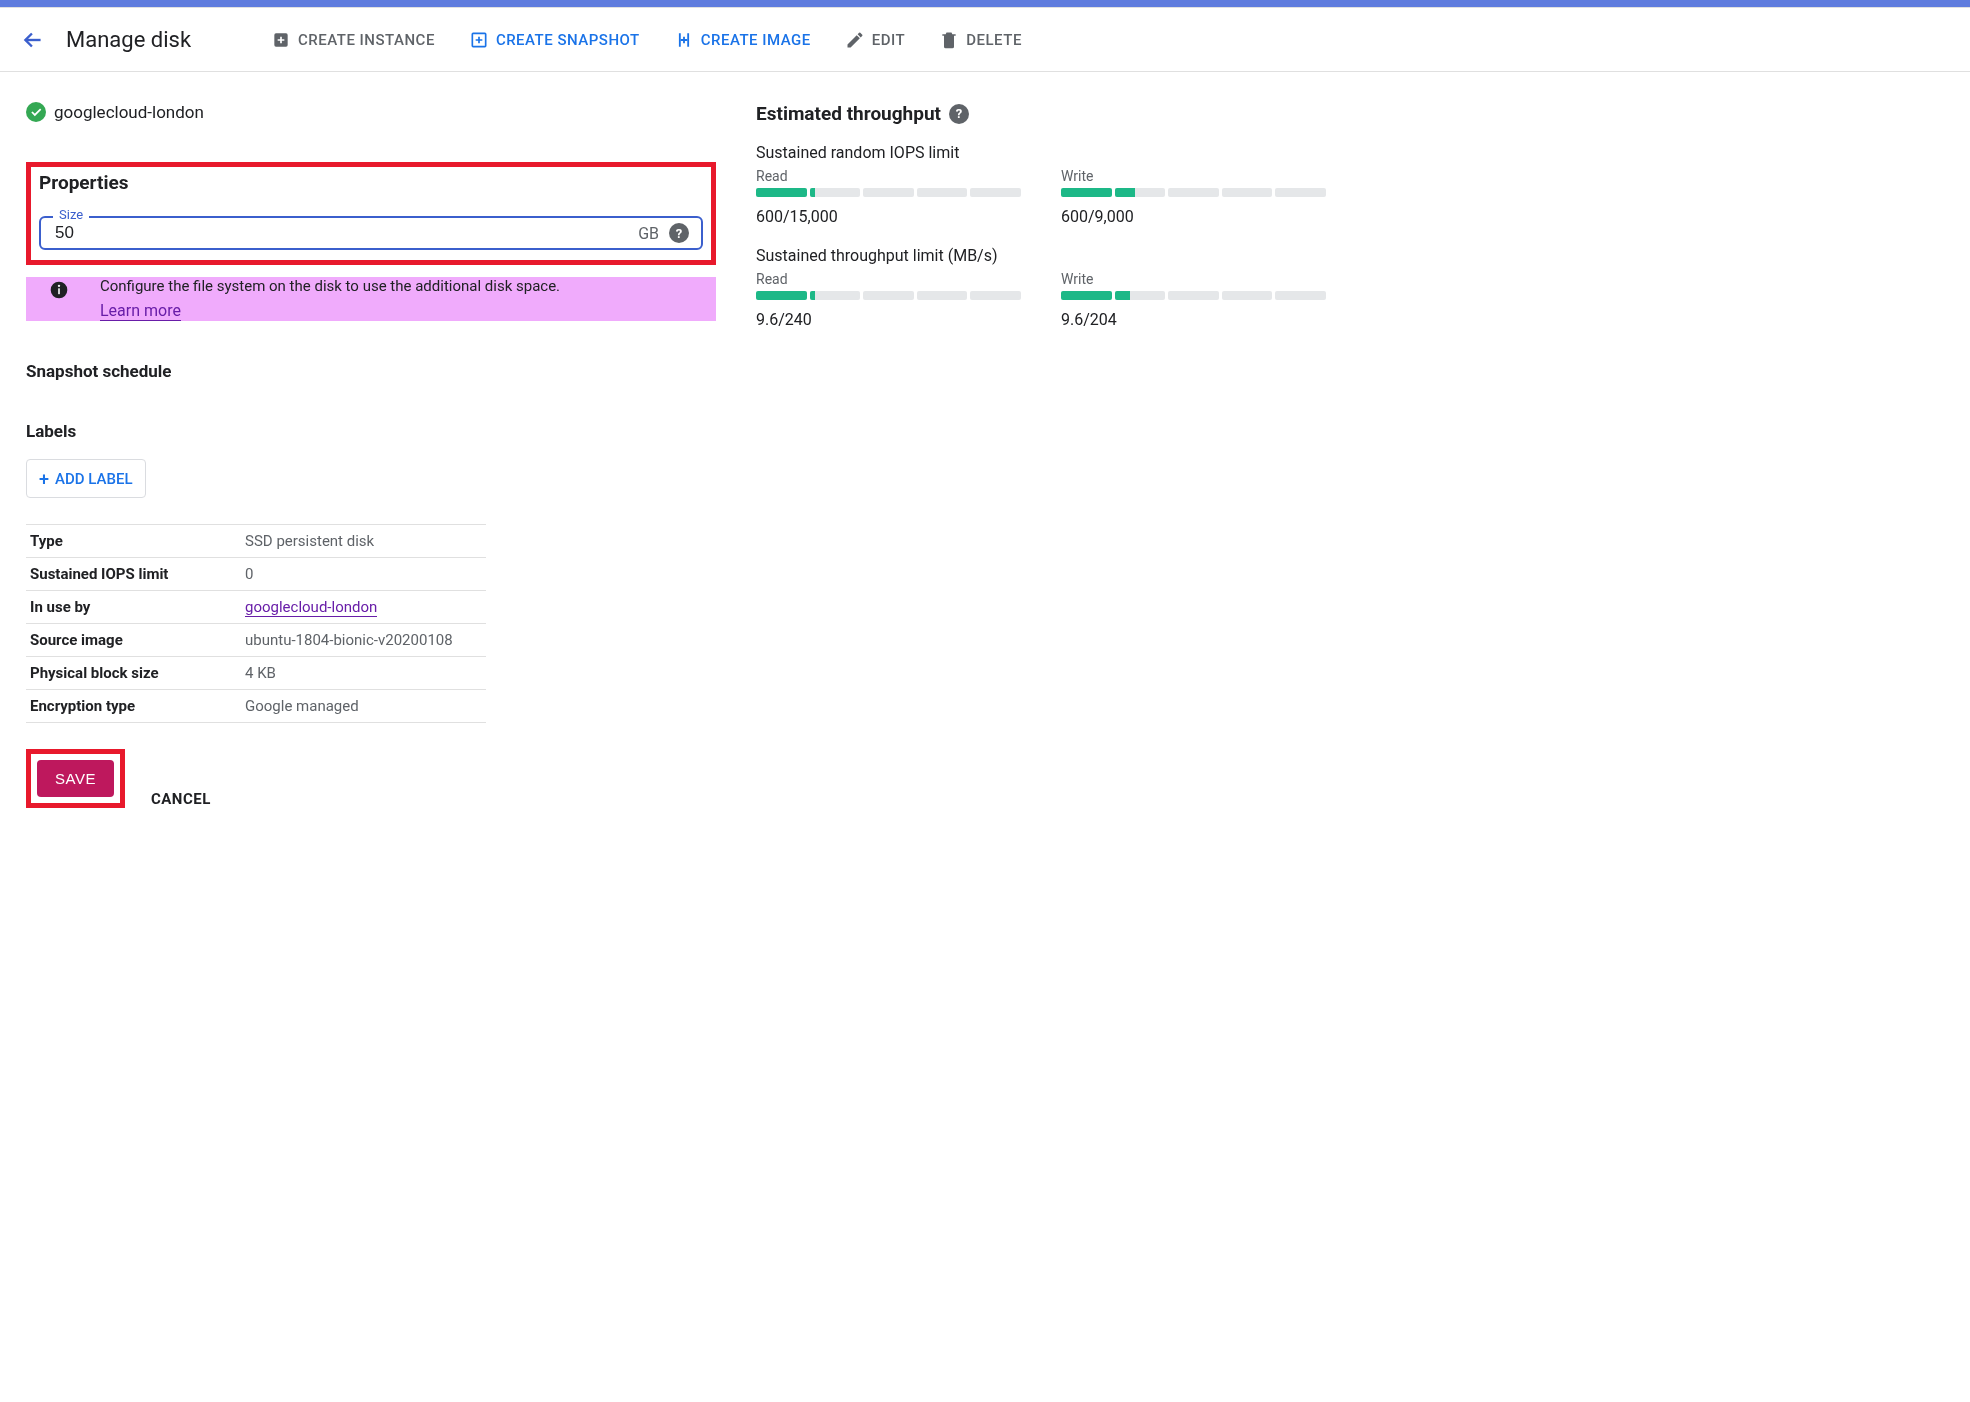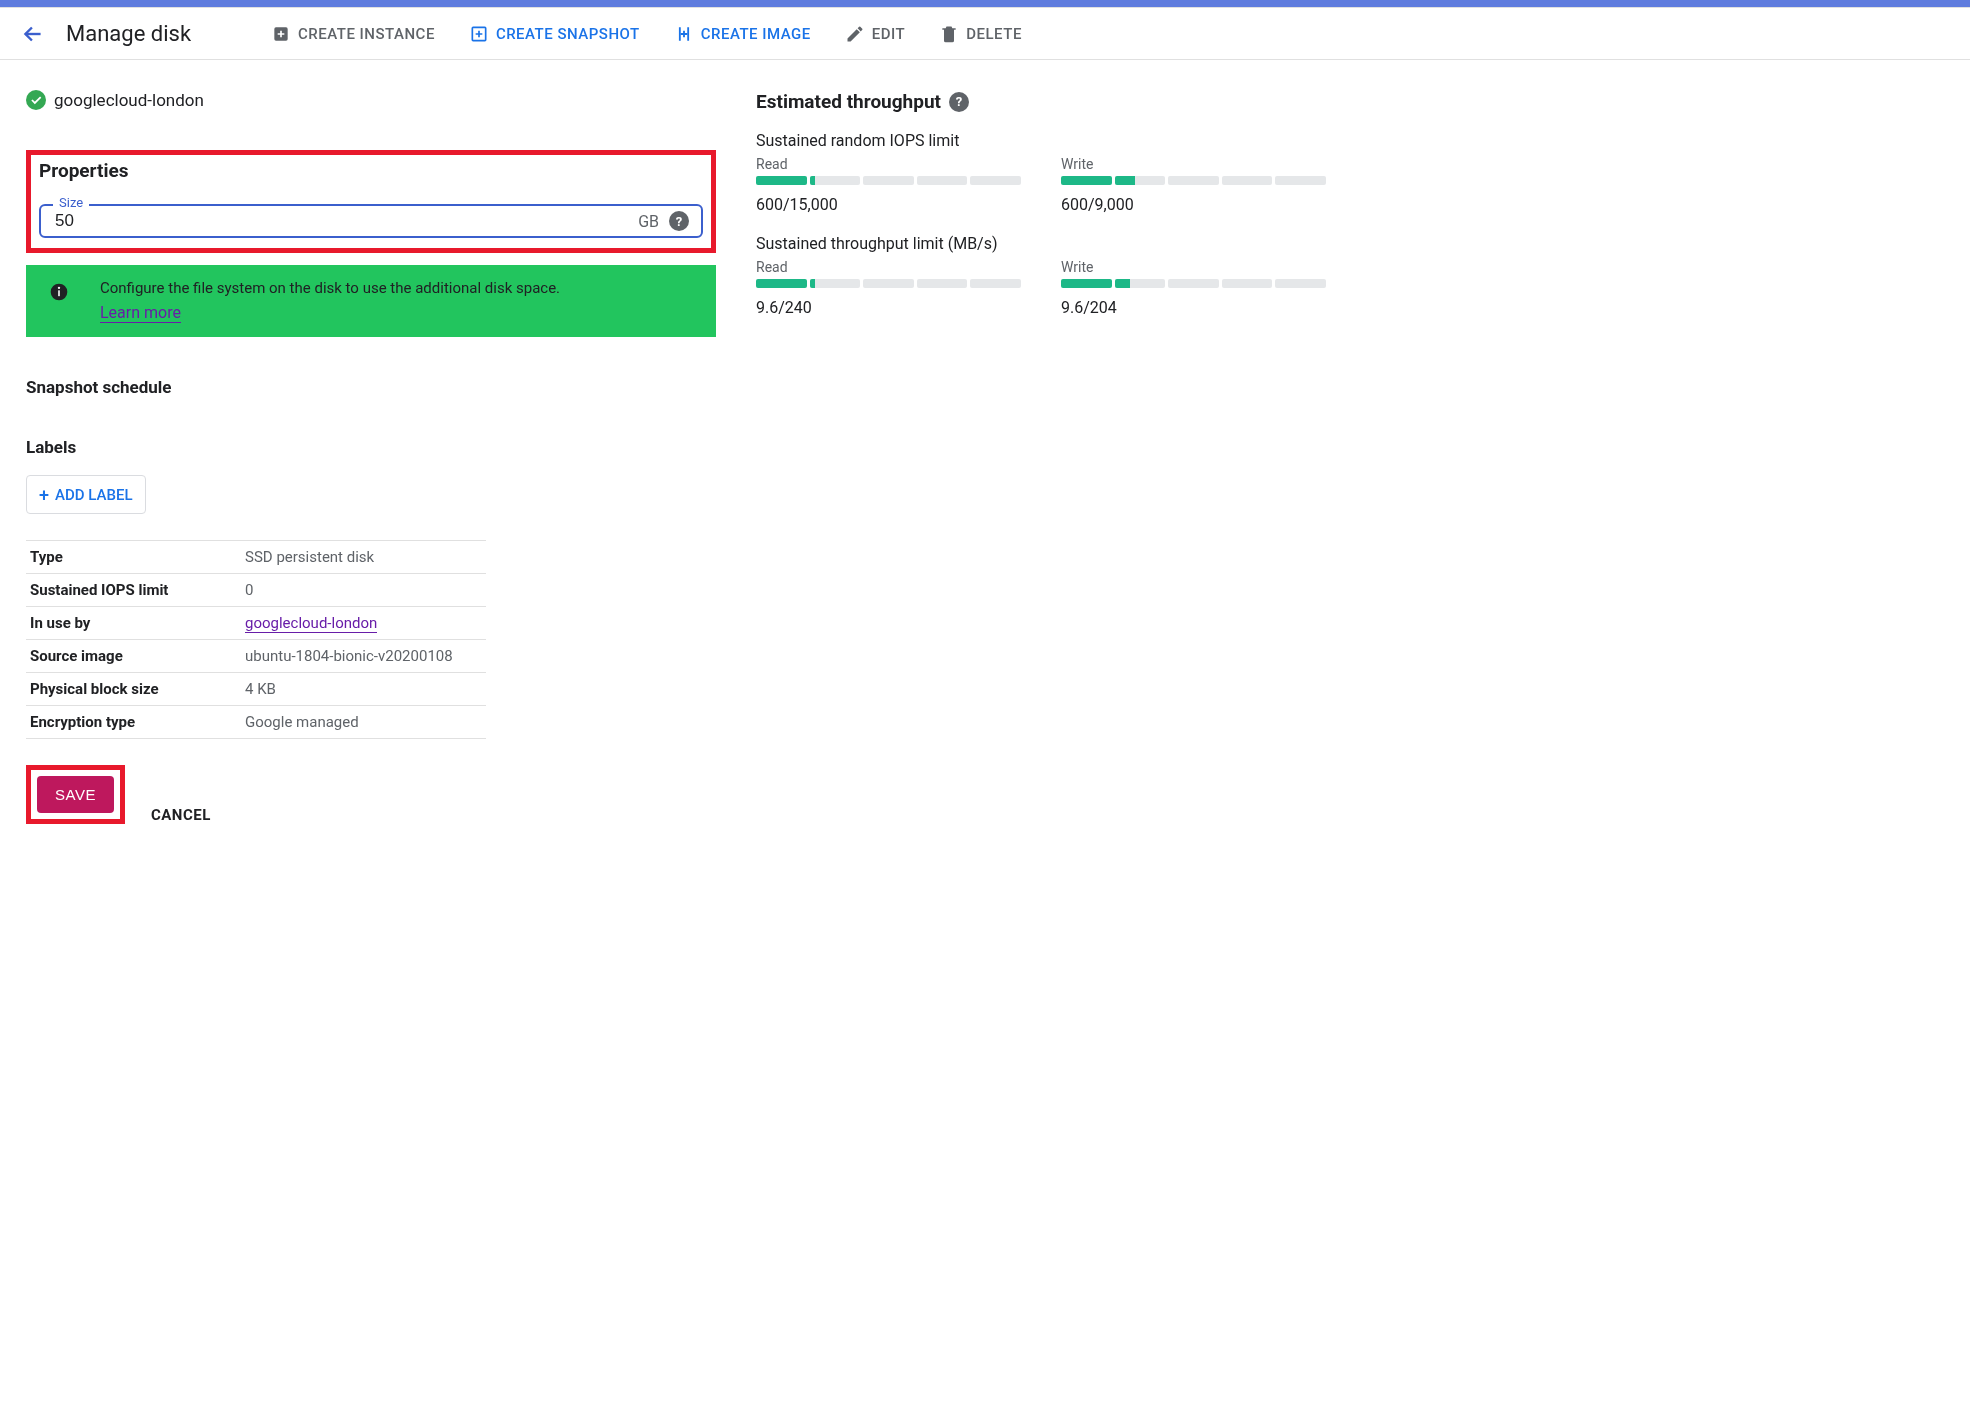--- a/index.html
+++ b/index.html
@@ -10,21 +10,21 @@
     background: #fff;
   }
   .topbar {
     height: 8px;
     background: #5f7cde;
     border-bottom: 1px solid #e0e0e0;
   }
   .header {
     display: flex;
     align-items: center;
-    height: 52px;
+    height: 64px;
     border-bottom: 1px solid #e0e0e0;
     padding: 0 20px;
     gap: 20px;
   }
   .back-arrow {
     color: #3b5fcd;
     display: flex;
     align-items: center;
     cursor: pointer;
   }
@@ -108,25 +108,25 @@
   .size-unit { color:#5f6368; font-size: 16px; margin-right: 10px; }
   .help-circle {
     width: 20px; height: 20px; border-radius: 50%;
     background: #5f6368; color:#fff;
     display:flex; align-items:center; justify-content:center;
     font-size: 13px; font-weight: 700;
     cursor: pointer;
   }
 
   .info-banner {
-    background: #22c55e;
+    background: #f0abfc;
     display:flex;
     align-items:flex-start;
     gap: 30px;
-    padding: 14px 22px;
+    padding: 0 22px;
     margin-top: 12px;
   }
   .info-icon {
     width: 22px; height: 22px;
     display:flex; align-items:center; justify-content:center;
     margin-top: 2px;
   }
   .info-icon svg { width: 20px; height: 20px; }
   .info-text { font-size: 15px; color:#202124; }
   .info-link {

